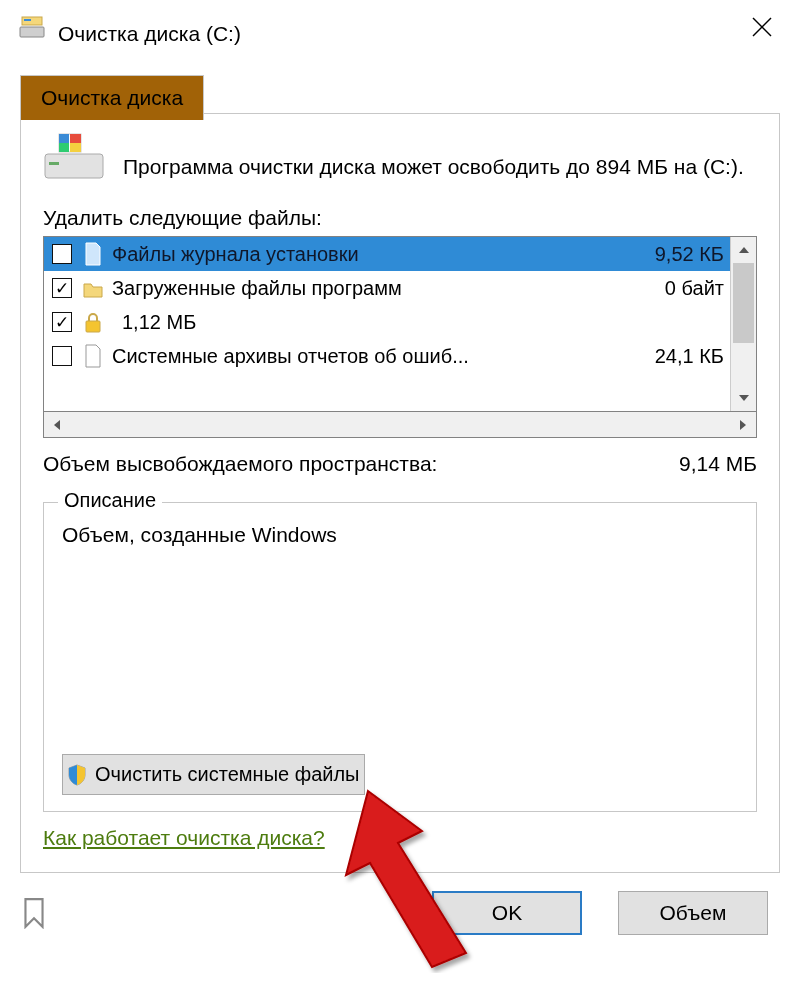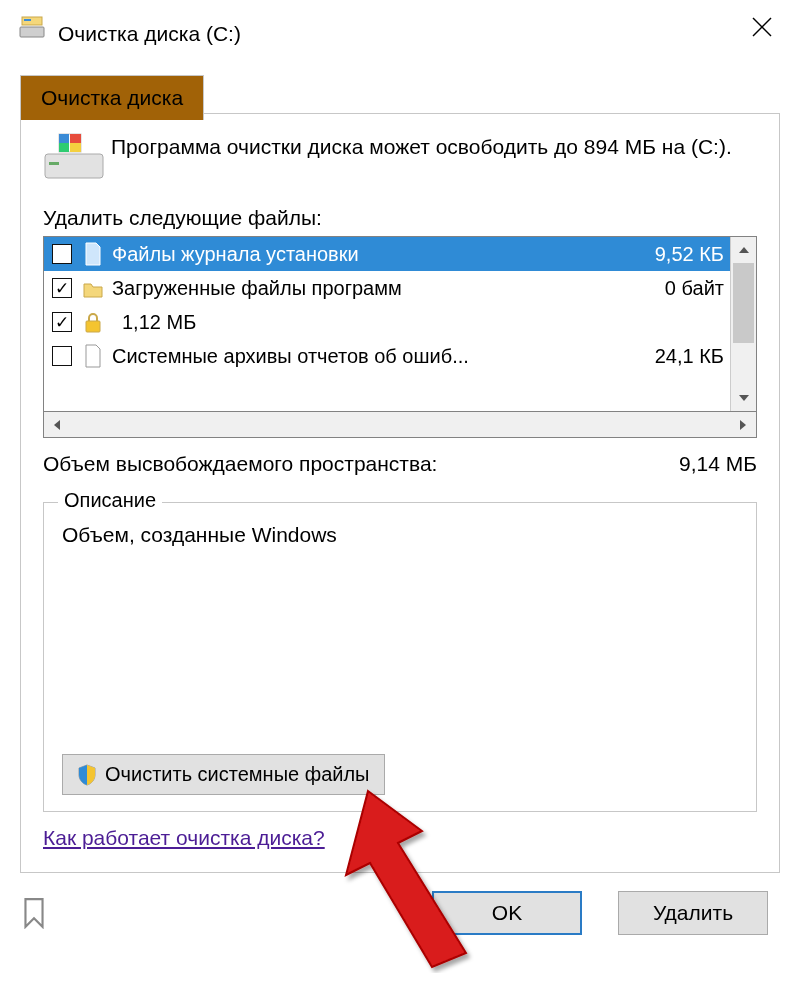--- a/index.html
+++ b/index.html
@@ -27,30 +27,30 @@
 .tab-container { margin: 14px 20px 0 20px; position: relative; }
 .tabs { display:flex; position:relative; z-index:2; }
 .tab {
   padding: 10px 20px 10px 20px; background:#a16207; border:1px solid #c7c7c7; border-bottom:none;
   font-size:21px; cursor:pointer; position:relative; top:7px;
 }
 .tab-panel {
   border:1px solid #c7c7c7; padding: 18px 22px 22px 22px; background:#fff;
 }
 
-.intro-row { display:flex; gap:6px; align-items:flex-start; margin-bottom:24px; }
+.intro-row { display:flex; gap:18px; align-items:flex-end; margin-bottom:24px; }
 .drive-icon { width:62px; height:50px; flex:0 0 62px; }
 .intro-text { font-size:21px; line-height:1.45; }
 
 .section-label { font-size:21px; margin-bottom:6px; }
 
 .listbox-outer { display:flex; border:1px solid #828282; height:176px; }
 .listbox { flex:1; overflow:hidden; background:#fff; }
 .row { display:flex; align-items:center; height:34px; padding:0 6px 0 8px; font-size:20px; }
-.row.selected { background:#2f8bd6; color:#ffffff; }
+.row.selected { background:#2f8bd6; color:#0f172a; }
 .chk { width:20px; height:20px; border:1px solid #111; margin-right:10px; display:flex; align-items:center; justify-content:center; background:#fff; cursor:pointer; }
 .chk.checked::after { content:"✓"; font-size:17px; line-height:1; color:#000; }
 .file-ico { width:22px; height:26px; margin-right:8px; display:flex; align-items:flex-end; justify-content:center; }
 .row-name { flex:1; white-space:nowrap; overflow:hidden; text-overflow:ellipsis; }
 .row-size { padding-left:10px; white-space:nowrap; }
 .vscroll { width:26px; background:#f0f0f0; border-left:1px solid #ccc; display:flex; flex-direction:column; }
 .vs-btn { height:26px; display:flex; align-items:center; justify-content:center; cursor:pointer; }
 .vs-btn svg { width:12px; height:12px; fill:#555; }
 .vs-track { flex:1; position:relative; }
 .vs-thumb { position:absolute; left:2px; right:2px; top:0; height:80px; background:#c9c9c9; }
@@ -60,26 +60,26 @@
 .hs-track { flex:1; }
 
 .total-row { display:flex; margin-top:14px; font-size:21px; }
 .total-row .lbl { flex:1; }
 
 .groupbox { position:relative; border:1px solid #c7c7c7; margin-top:26px; padding:20px 18px 16px 18px; height:310px; }
 .group-title { position:absolute; top:-14px; left:14px; background:#fff; padding:0 6px; font-size:20px; }
 .desc-text { font-size:21px; }
 .clean-sys-btn {
   position:absolute; bottom:16px; left:18px;
-  background:#e1e1e1; border:1px solid #aaa; padding:8px 14px; font-size:20px;
+  background:#e1e1e1; border:1px solid #aaa; padding:8px 4px; font-size:20px;
   display:flex; align-items:center; gap:8px; cursor:pointer;
 }
 .shield-ico { width:20px; height:22px; }
 
-.how-link { display:inline-block; margin-top:14px; font-size:21px; color:#4c1d95; text-decoration:underline; cursor:pointer; }
+.how-link { display:inline-block; margin-top:14px; font-size:21px; color:#4d7c0f; text-decoration:underline; cursor:pointer; }
 
 .footer {
   display:flex; align-items:center; gap:36px; padding:18px 32px 0 20px;
 }
 .bookmark { width:32px; height:32px; margin-right:auto; }
 .bookmark svg { width:28px; height:32px; stroke:#888; fill:none; stroke-width:2; }
 .dlg-btn {
   min-width:150px; height:44px; background:#e1e1e1; border:1px solid #aaa; font-size:21px;
   display:flex; align-items:center; justify-content:center; cursor:pointer;
 }
@@ -233,21 +233,21 @@
     </div>
   </div>
 
   <div class="footer">
     <div class="bookmark">
       <svg viewBox="0 0 24 30">
           <path d="M4 2 H20 V28 L12 20 L4 28 Z"></path>
         </svg>
     </div>
     <div class="dlg-btn primary">OK</div>
-    <div class="dlg-btn">Удалить</div>
+    <div class="dlg-btn">Объем</div>
   </div>
 
   <svg class="red-arrow" viewBox="0 0 160 190">
     <defs>
       <filter id="ds" x="-20%" y="-20%" width="160%" height="160%">
         <feDropShadow dx="3" dy="4" stdDeviation="2" flood-opacity="0.35"></feDropShadow>
       </filter>
     </defs>
     <path d="M 30 8
              L 84 48

